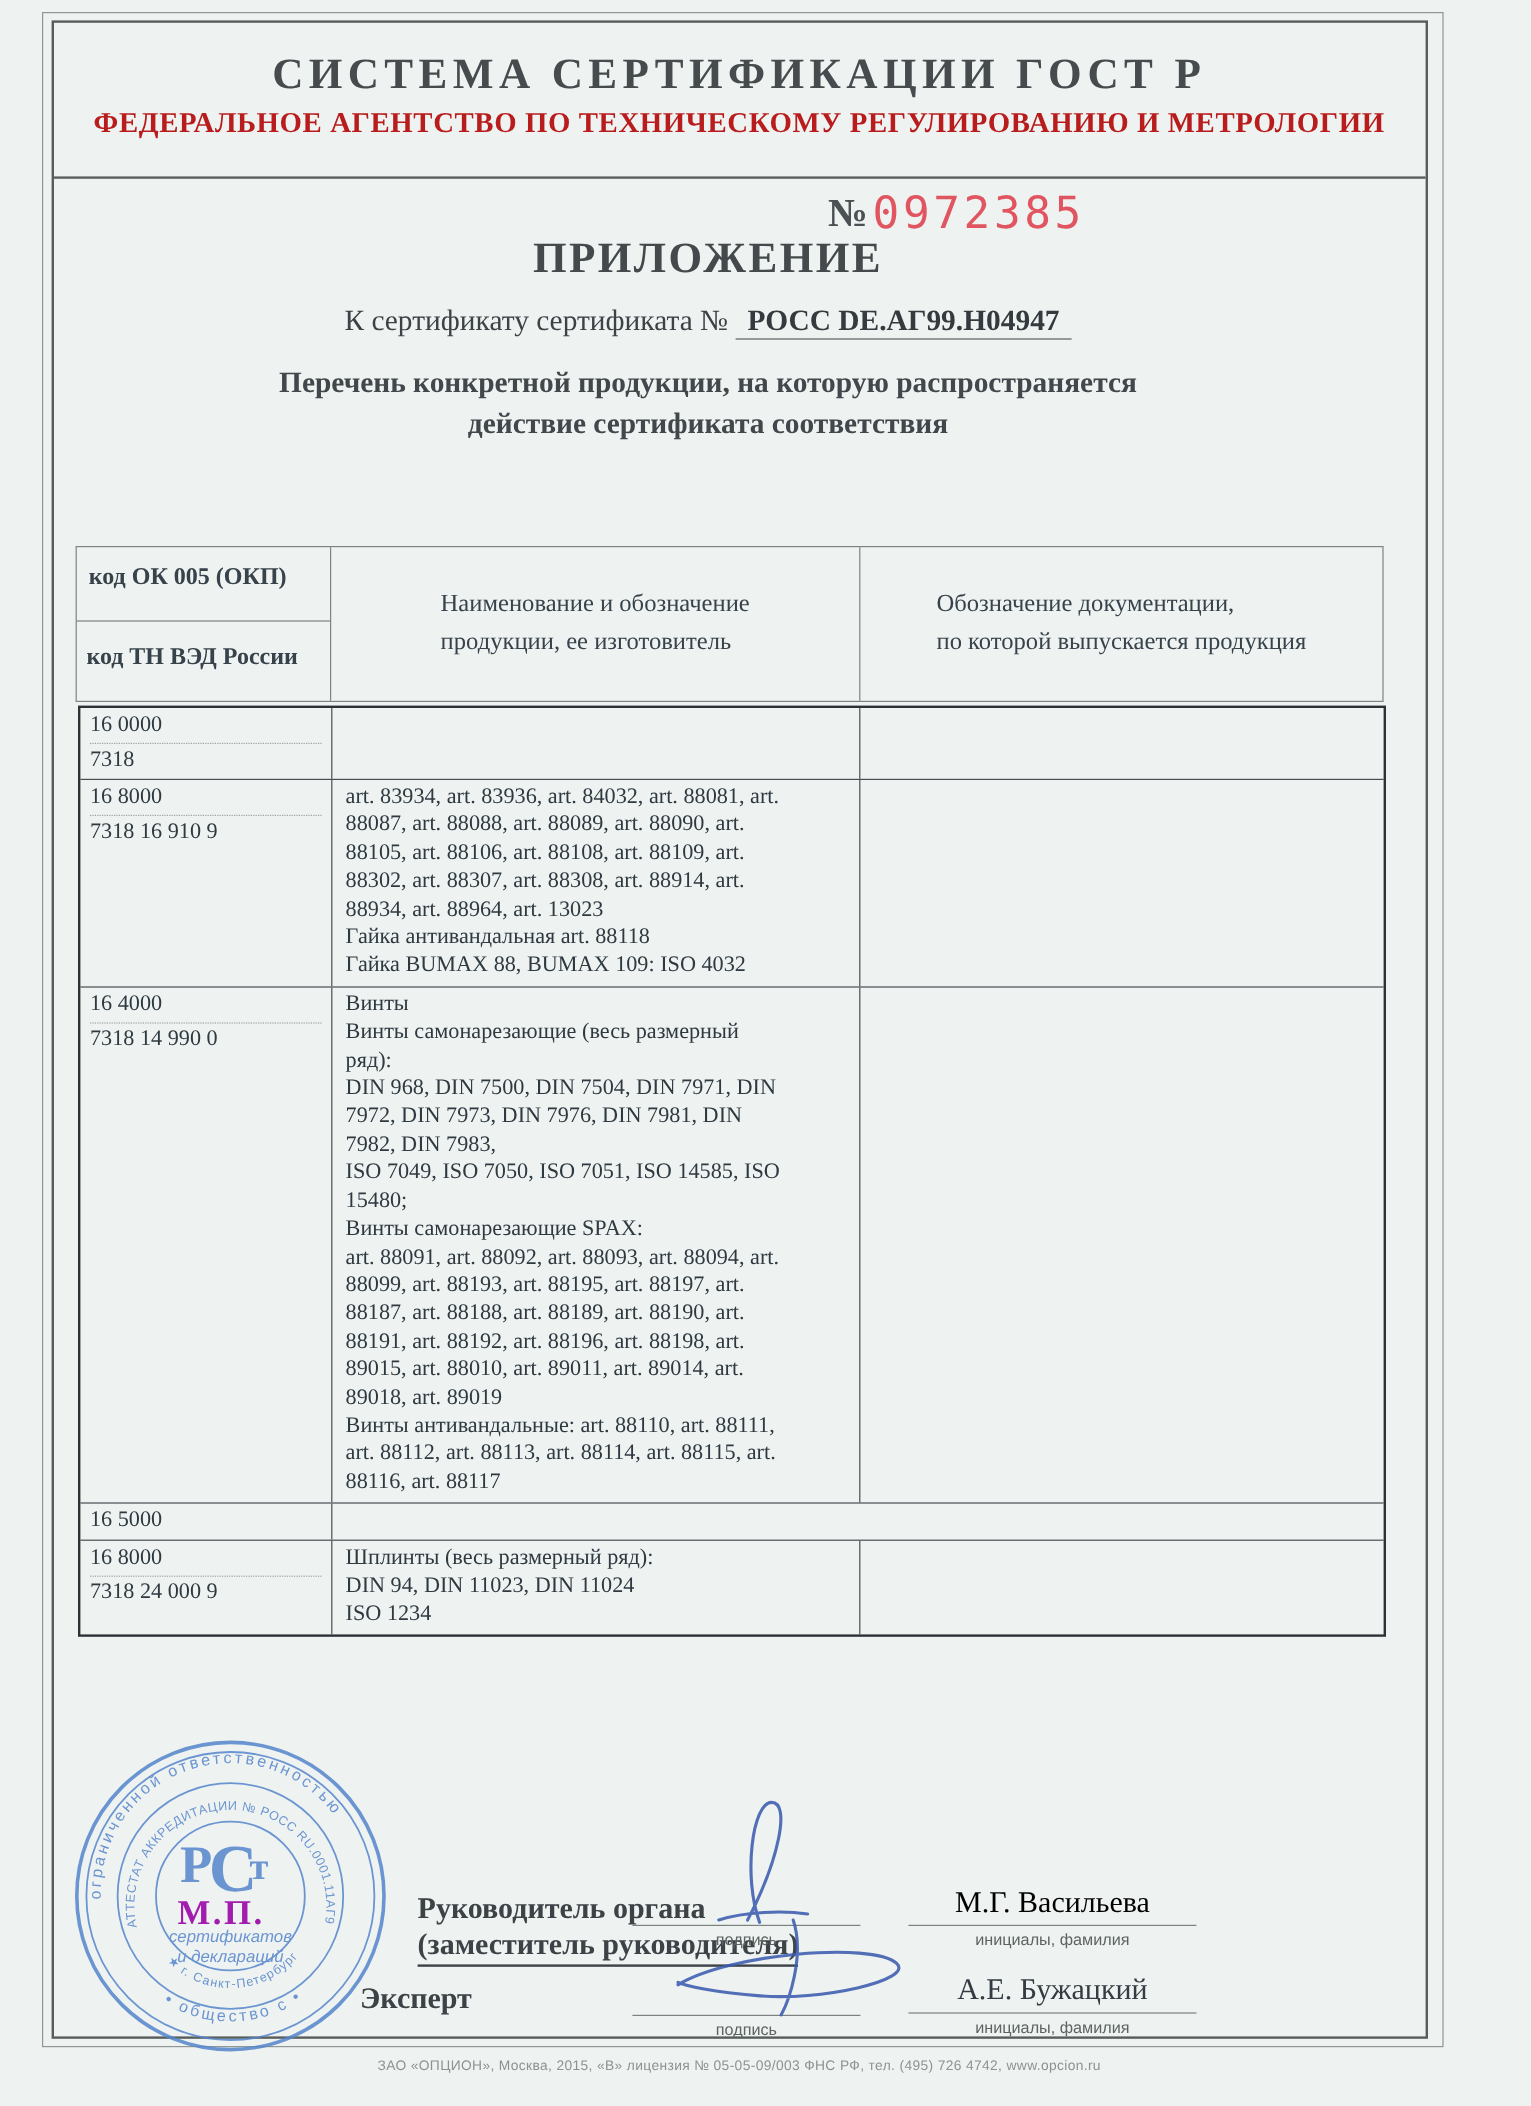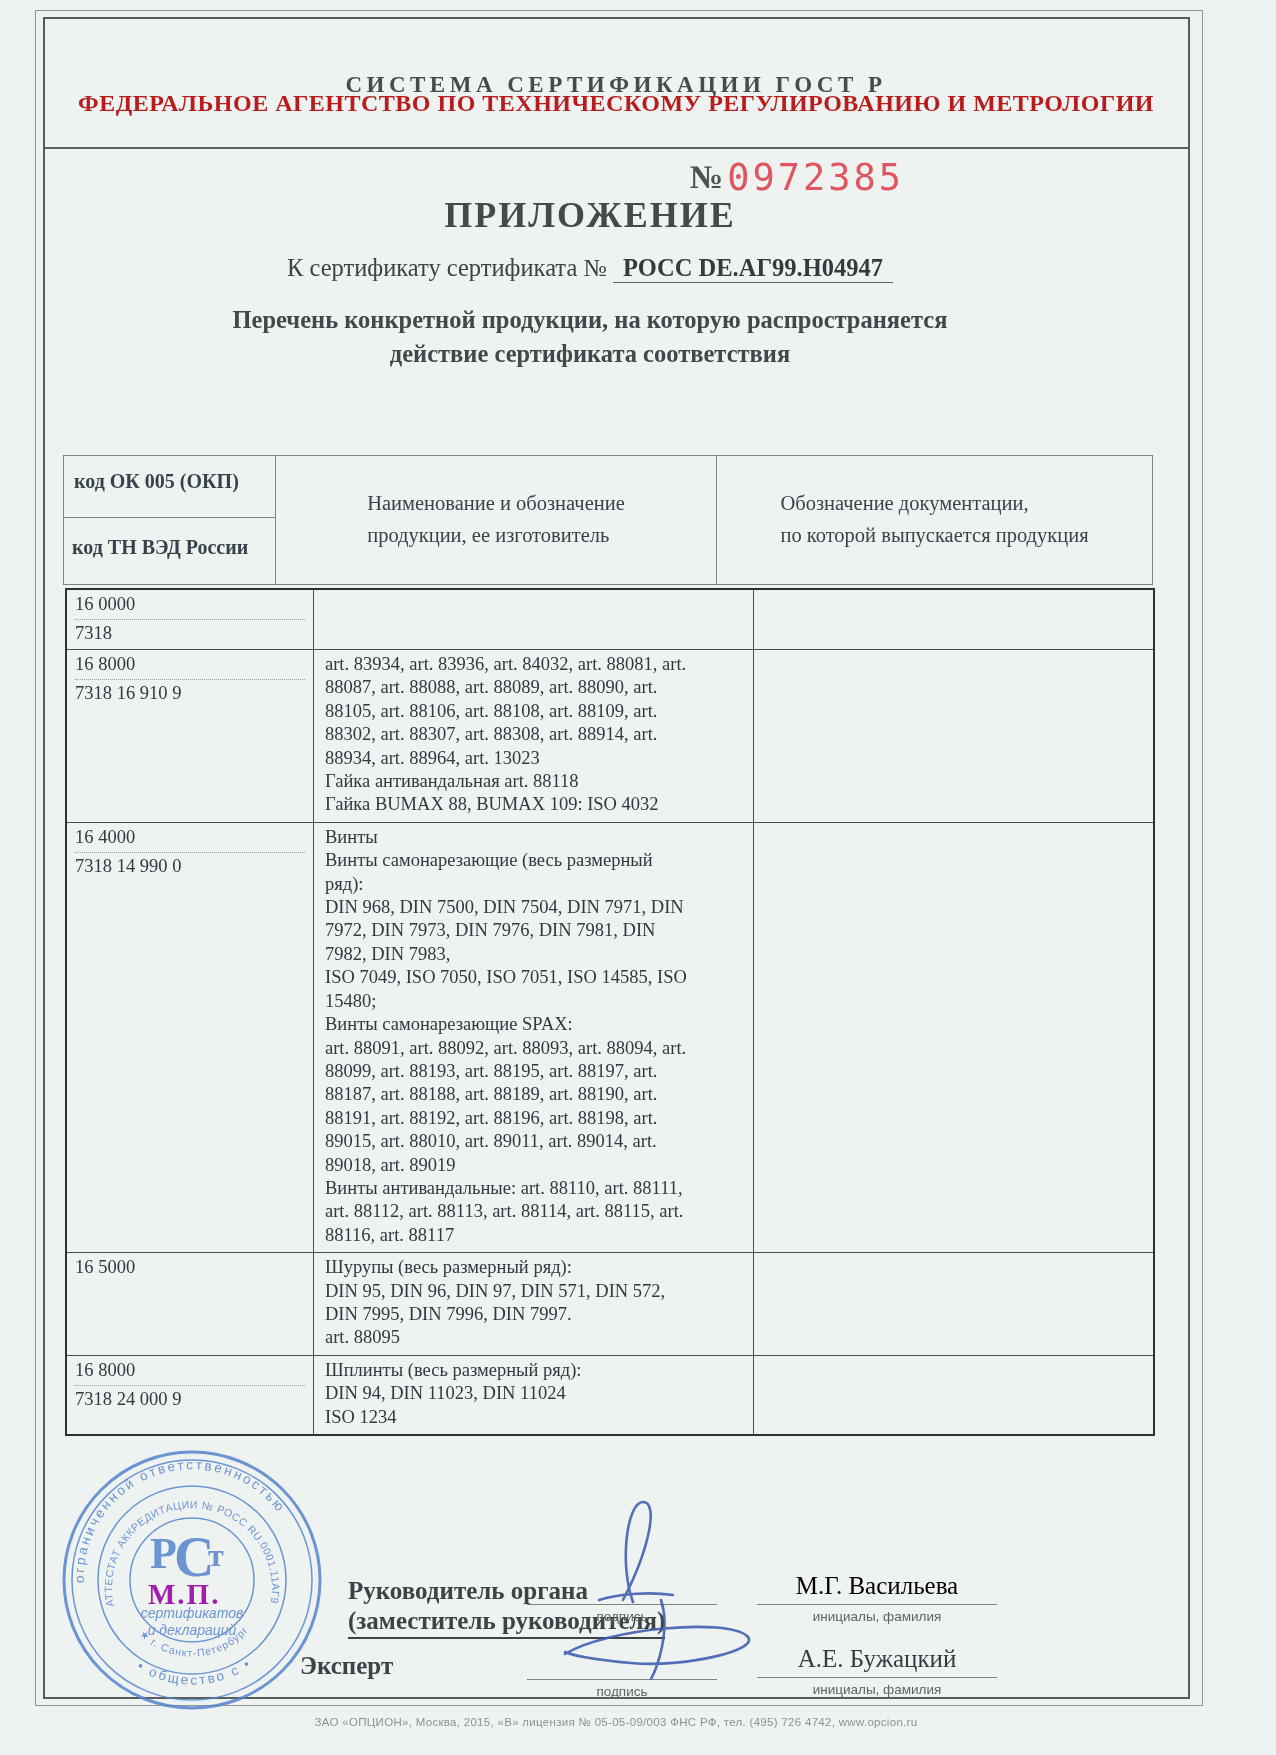--- a/index.html
+++ b/index.html
@@ -7,21 +7,21 @@
     position:relative;width:1276px;height:1755px;overflow:hidden;
     background:#eef2f1;
     font-family:"Liberation Serif", serif;
     color:#37424b;
   }
   .outer-frame{position:absolute;left:35px;top:10px;width:1166px;height:1694px;border:1.5px solid #8f9694;}
   .inner-frame{position:absolute;left:7px;top:6px;right:12px;bottom:6px;border:2.5px solid #565d5b;}
   .abs{position:absolute;}
   .center-band{left:42px;width:1148px;text-align:center;}
   .center-band2{left:60px;width:1060px;text-align:center;}
-  .h1{top:40px;font-size:23px;font-weight:bold;letter-spacing:4.5px;color:#464b4e;margin-top:32px;}
+  .h1{top:40px;font-size:36px;font-weight:bold;letter-spacing:4.5px;color:#464b4e;}
   .h2{top:90px;font-size:24px;font-weight:bold;letter-spacing:0.5px;color:#b91c1c;}
   .head-rule{left:44px;top:147px;width:1144px;height:2px;background:#5b615f;}
   .doc-number{left:690px;top:156px;width:302px;text-align:left;white-space:nowrap;}
   .doc-number .no{font-size:33px;color:#4c5154;font-weight:bold;}
   .doc-number .digits{font-family:"DejaVu Sans Mono",monospace;font-size:37px;letter-spacing:3px;color:#e05560;vertical-align:-2px;}
   .title{top:194px;font-size:36px;font-weight:bold;letter-spacing:2px;color:#44494c;}
   .cert-line{top:254px;font-size:24.5px;color:#3c4246;}
   .cert-line .val{font-weight:bold;border-bottom:1.8px solid #5a605e;padding:0 10px 1px 10px;color:#343a3e;}
   .desc1{top:306px;font-size:24.5px;font-weight:bold;color:#41474a;}
   .desc2{top:340px;font-size:24.5px;font-weight:bold;color:#41474a;}
@@ -32,21 +32,21 @@
   .thead .c1 .c1top{height:62px;border-bottom:1.2px solid #7d8482;box-sizing:border-box;padding:14px 0 3px 10px;font-size:20px;font-weight:bold;}
   .thead .c1 .c1bot{flex:1;padding:18px 0 0 8px;font-size:20px;font-weight:bold;}
   .thead .c2{width:441px;border-right:1.2px solid #7d8482;box-sizing:border-box;}
   .thead .c3{flex:1;}
   .thead .c2,.thead .c3{display:flex;align-items:center;justify-content:center;font-size:20.5px;font-weight:normal;line-height:1.55;white-space:pre-line;padding:0 10px;}
 
   
   .tbody{left:65px;top:588px;width:1090px;border:2.5px solid #2c3135;box-sizing:border-box;background:transparent;}
   .trow{display:flex;border-top:1.5px solid #484e52;}
   .trow:first-child{border-top:none;}
-  .cell-code{width:247px;border-right:1.5px solid #484e52;box-sizing:border-box;padding:3px 8px 4px 8px;font-size:18.5px;line-height:23px;color:#2e3940;}
+  .cell-code{width:210px;border-right:1.5px solid #484e52;box-sizing:border-box;padding:3px 8px 4px 8px;font-size:18.5px;line-height:23px;color:#2e3940;}
   .cell-main{width:440px;border-right:1.5px solid #484e52;box-sizing:border-box;padding:3px 8px 5px 11px;font-size:18.5px;line-height:23.4px;white-space:pre-line;color:#2e3940;}
   .cell-doc{flex:1;}
   .code-divider{border-top:1.6px dotted #9aa3a2;margin:3px 0 2px 0;height:0;}
   .row-first{min-height:59px;}
 
   
   .role1{left:300px;top:1576px;font-size:25px;font-weight:bold;color:#3c4246;line-height:30px;margin-left:48px;}
   .role1 .u{border-bottom:2.2px solid #3c4246;display:inline-block;padding-bottom:1px;}
   .role2{left:300px;top:1652px;font-size:25px;font-weight:bold;color:#3c4246;}
   .sigline{border-bottom:1.6px solid #7b8280;height:0;}
@@ -159,24 +159,20 @@
 88116, art. 88117</div>
     <div class="cell-doc"></div>
   </div>
 
   <div class="trow hide-div">
     <div class="cell-code">
       <div>16 5000</div>
 
       <div></div>
     </div>
-    <div class="cell-main">Шурупы (весь размерный ряд):
-DIN 95, DIN 96, DIN 97, DIN 571, DIN 572,
-DIN 7995, DIN 7996, DIN 7997.
-art. 88095</div>
     <div class="cell-doc"></div>
   </div>
 
   <div class="trow">
     <div class="cell-code">
       <div>16 8000</div>
       <div class="code-divider"></div>
       <div>7318 24 000 9</div>
     </div>
     <div class="cell-main">Шплинты (весь размерный ряд):

